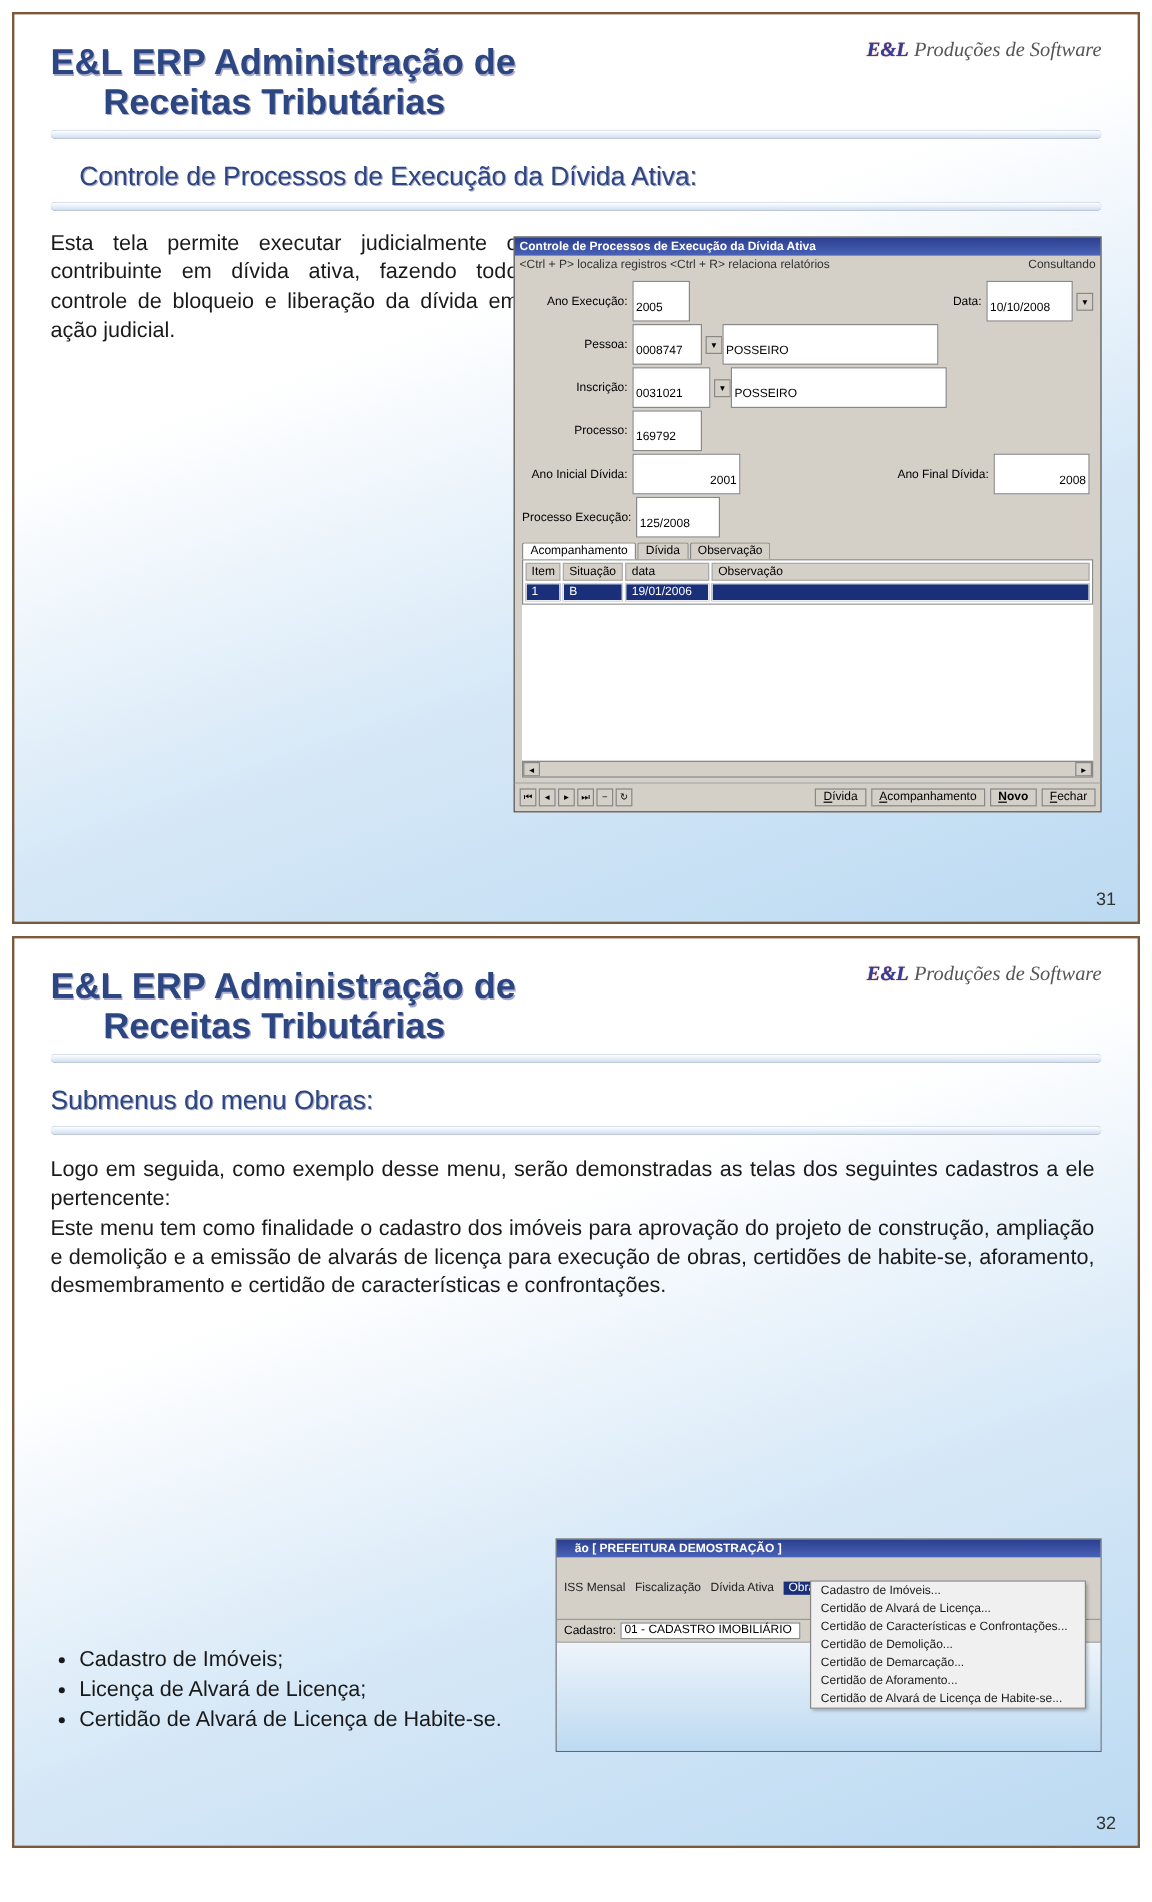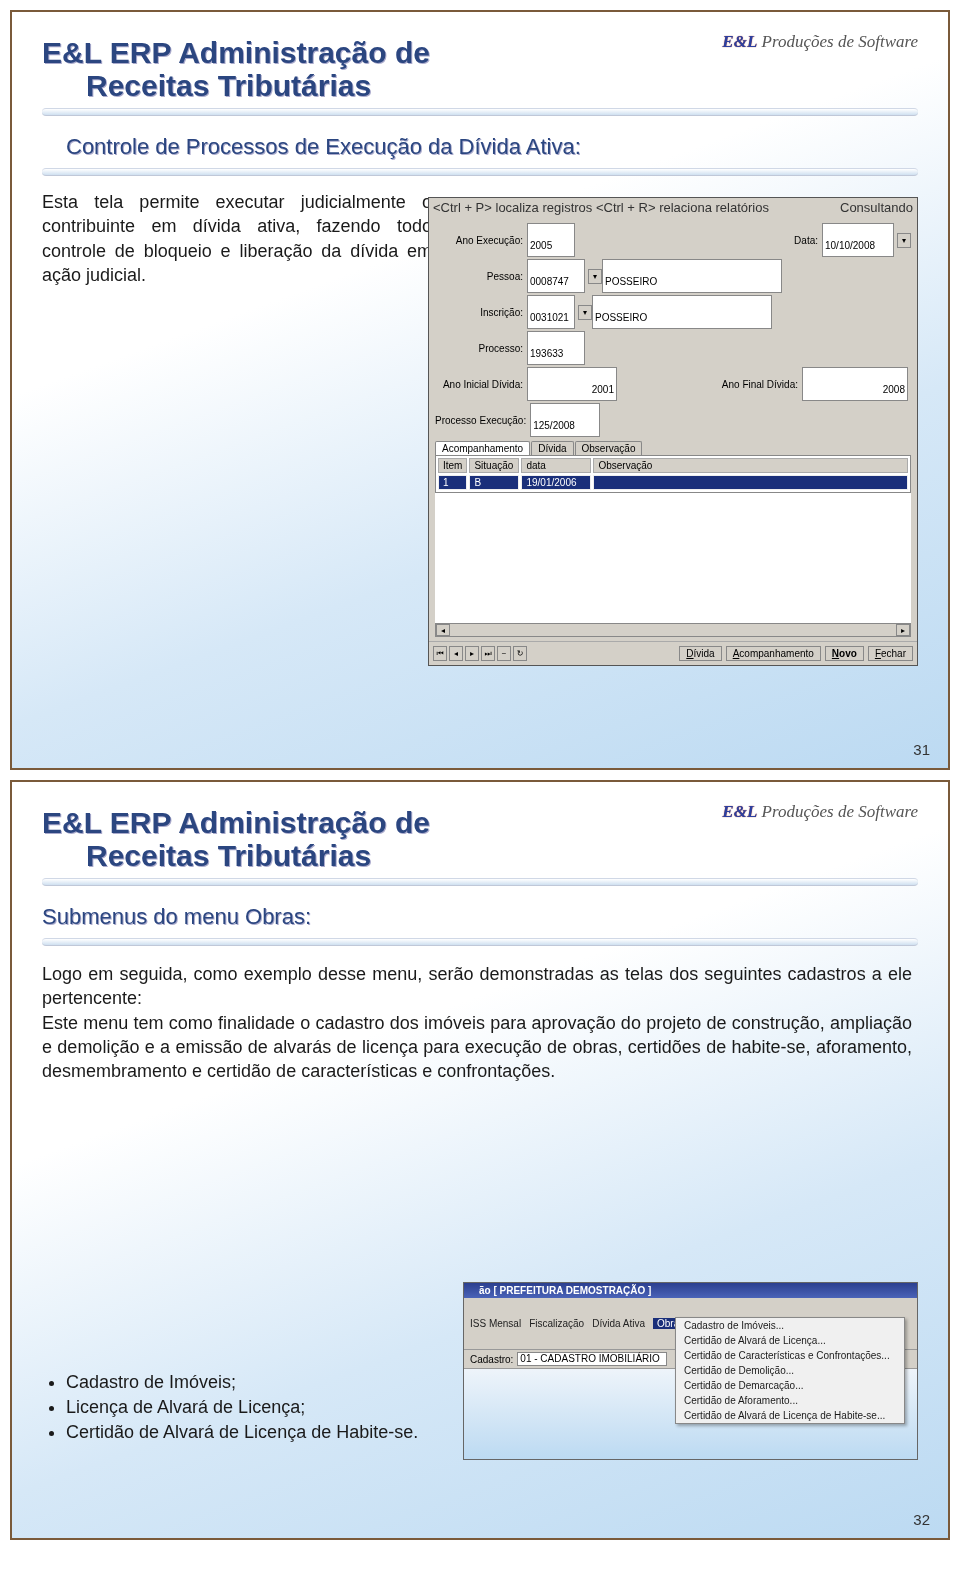--- a/index.html
+++ b/index.html
@@ -9,21 +9,21 @@
   .brand .el{color:#2b3fa0;font-weight:bold;font-style:italic;text-shadow:0 0 1px #a3301a}
   .logo{position:absolute;top:20px;right:30px}
   .title{font-size:30px;font-weight:bold;color:#2b4680;text-shadow:1px 1px 0 #aac;line-height:1.1}
   .subtitle{font-size:22px;color:#2b4680;text-shadow:1px 1px 0 #aac;margin-top:18px;margin-bottom:8px}
   .title-rule,.section-rule{position:relative;margin:6px 0 14px 0;height:8px;background:linear-gradient(#fff,#cfe0f0);border-top:1px solid #d0d8e6;border-bottom:1px solid #c0c8d8;border-radius:4px}
   .body-text{font-size:18px;color:#1a1a1a;text-align:justify;line-height:1.35;max-width:390px}
   .pagenum{position:absolute;bottom:10px;right:18px;font-size:15px;color:#333}
   
   .app-window{position:absolute;top:185px;right:30px;width:490px;background:#d4d0c8;border:1px solid #555;font-size:10px;color:#000}
   .app-titlebar{background:linear-gradient(#2b3f8f,#4a63b8);color:#fff;font-size:10px;padding:2px 4px;font-weight:bold}
-  .app-hint{padding:2px 4px;color:#333;font-size:13px;display:flex;justify-content:space-between}
+  .app-hint{padding:2px 4px;color:#333;font-size:10px;display:flex;justify-content:space-between}
   .form-area{padding:4px 6px}
   .form-row{display:flex;align-items:center;margin:2px 0;font-size:10px}
   .form-row label{min-width:92px;text-align:right;padding-right:4px}
   .form-row .field{background:#ffffff;border:1px solid #888;height:15px;padding:16px 2px;font-size:10px;margin-right:3px}
   .tabset{display:flex;margin-top:4px}
   .tab{background:#d4d0c8;border:1px solid #888;border-bottom:none;padding:1px 6px;font-size:10px;margin-right:1px;border-radius:2px 2px 0 0}
   .tab.active{background:#fff}
   .tbl{background:#fff;border:1px solid #888;width:100%;font-size:10px}
   .tbl th{background:#d4d0c8;border:1px solid #aaa;padding:1px 4px;text-align:left;font-weight:normal}
   .tbl td{border:1px solid #eee;padding:1px 4px}
@@ -60,20 +60,21 @@
   <div class="title">
     <span>E&amp;L ERP Administração de</span><br>
     <span style="padding-left:44px">Receitas Tributárias</span>
   </div>
   <div class="title-rule"></div>
   <div class="subtitle" style="text-align:left;margin-left:24px">Controle de Processos de Execução da Dívida Ativa:</div>
   <div class="section-rule"></div>
   <div class="body-text">Esta tela permite executar judicialmente o contribuinte em dívida ativa, fazendo todo controle de bloqueio e liberação da dívida em ação judicial.</div>
 
   <div class="app-window">
+    <div class="app-titlebar">Controle de Processos de Execução da Dívida Ativa</div>
     <div class="app-hint">
       <span>&lt;Ctrl + P&gt; localiza registros  &lt;Ctrl + R&gt; relaciona relatórios</span>
       <span>Consultando</span>
     </div>
     <div class="form-area">
       <div class="form-row">
         <label>Ano Execução:</label>
         <span class="field" style="width:48px">2005</span>
         <span style="flex:1"></span>
         <label style="min-width:40px">Data:</label>
@@ -81,34 +82,34 @@
         <span class="drop">▾</span>
       </div>
       <div class="form-row">
         <label>Pessoa:</label>
         <span class="field" style="width:58px">0008747</span>
         <span class="drop">▾</span>
         <span class="field" style="width:180px">POSSEIRO</span>
       </div>
       <div class="form-row">
         <label>Inscrição:</label>
-        <span class="field" style="width:48px">0031021</span>
+        <span class="field" style="width:65px">0031021</span>
         <span class="drop">▾</span>
         <span class="field" style="width:180px">POSSEIRO</span>
       </div>
       <div class="form-row">
         <label>Processo:</label>
-        <span class="field" style="width:58px">193633</span>
+        <span class="field" style="width:58px">169792</span>
       </div>
       <div class="form-row">
         <label>Ano Inicial Dívida:</label>
         <span class="field" style="width:90px;text-align:right">2001</span>
         <span style="flex:1"></span>
         <label style="min-width:90px">Ano Final Dívida:</label>
-        <span class="field" style="width:106px;text-align:right">2008</span>
+        <span class="field" style="width:80px;text-align:right">2008</span>
       </div>
       <div class="form-row">
         <label>Processo Execução:</label>
         <span class="field" style="width:70px">125/2008</span>
       </div>
       <div class="tabset">
         <div class="tab active">Acompanhamento</div>
         <div class="tab">Dívida</div>
         <div class="tab">Observação</div>
       </div>

